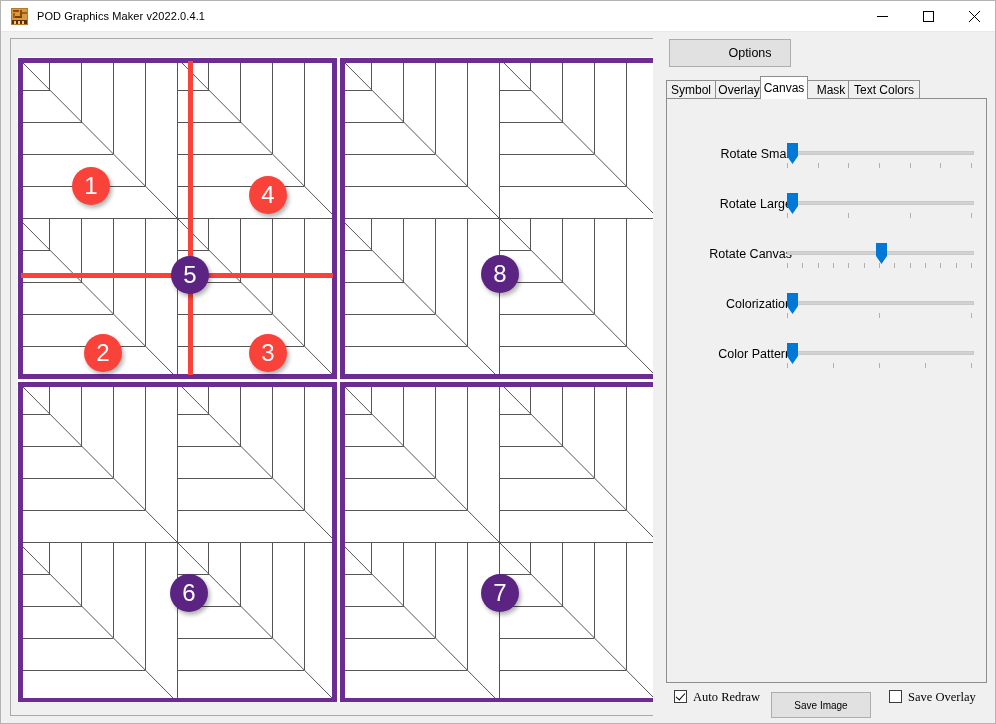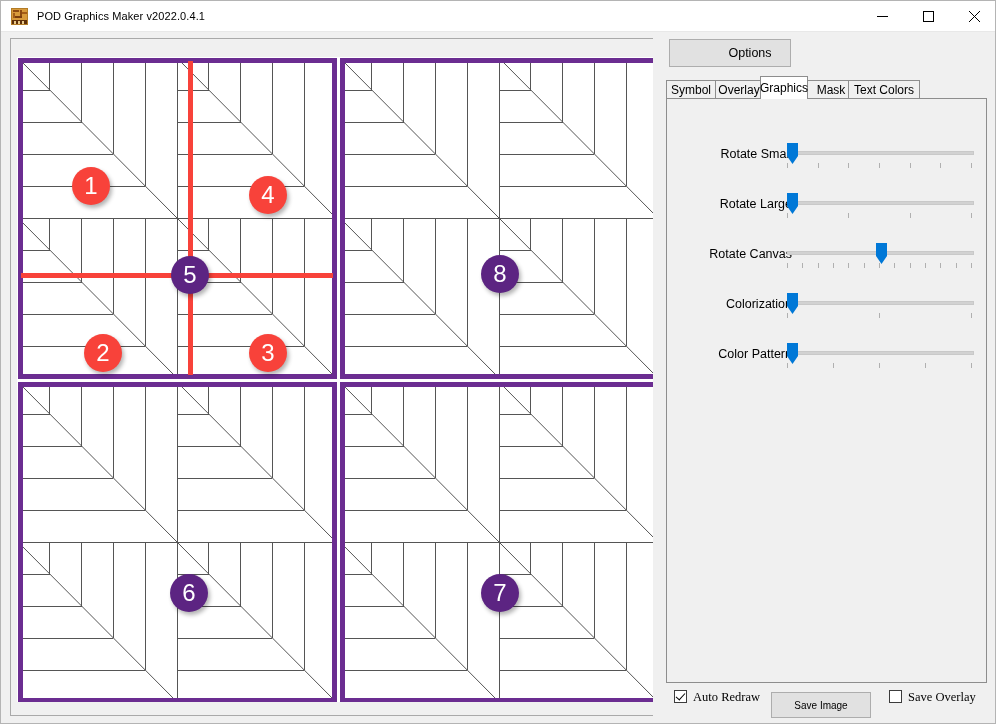--- a/index.html
+++ b/index.html
@@ -504,21 +504,21 @@
     <div class="topbtn" id="btn-options">Options</div>
 
     <div id="tabstrip">
         <div class="tab" style="left: 0px; width: 50px;">
           <span>Symbol</span>
         </div>
         <div class="tab" style="left: 49px; width: 46px;">
           <span>Overlay</span>
         </div>
         <div class="tab active" style="left: 94px; width: 48px;">
-          <span>Graphics</span>
+          <span>Canvas</span>
         </div>
         <div class="tab" style="left: 141px; width: 42px; margin-top: 44px;">
           <span>Mask</span>
         </div>
         <div class="tab" style="left: 182px; width: 72px;">
           <span>Text Colors</span>
         </div>
       </div>
     <div id="tabpanel">
         <div class="slider-row" style="top: 42px;">

